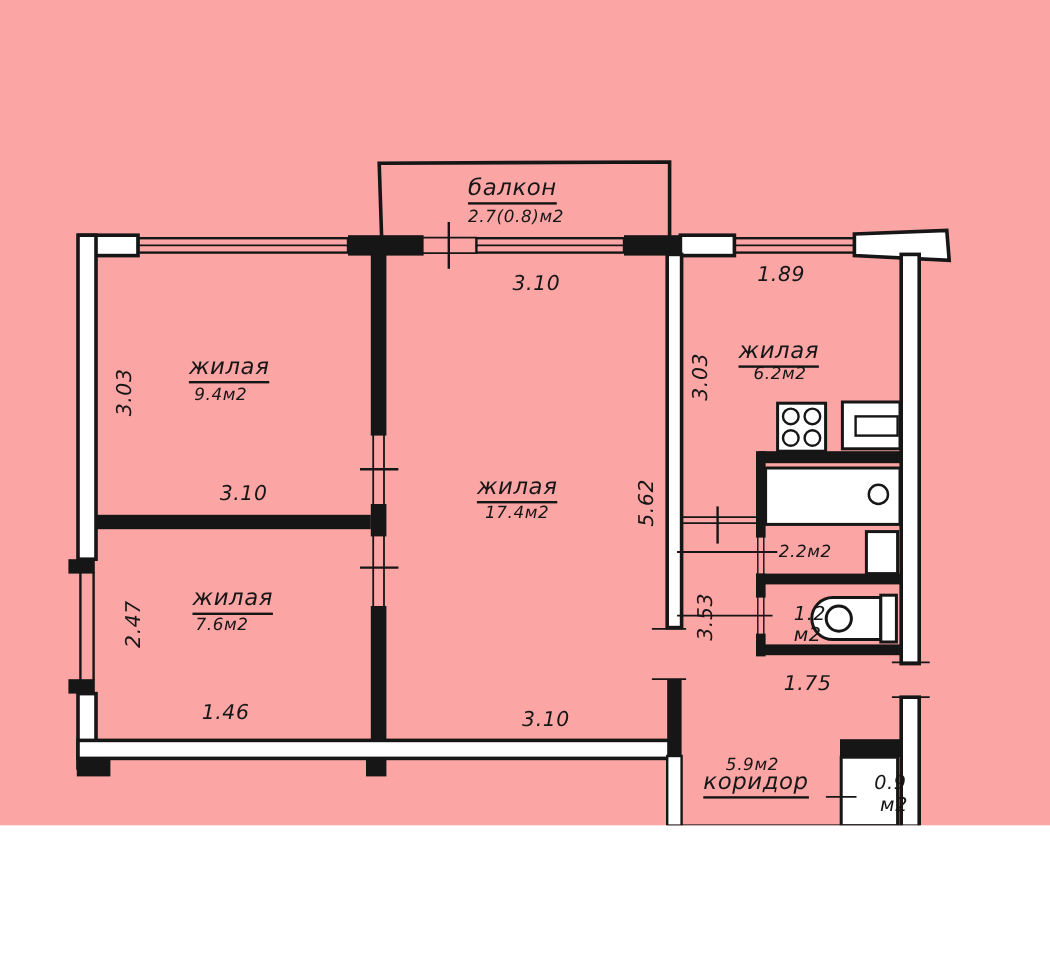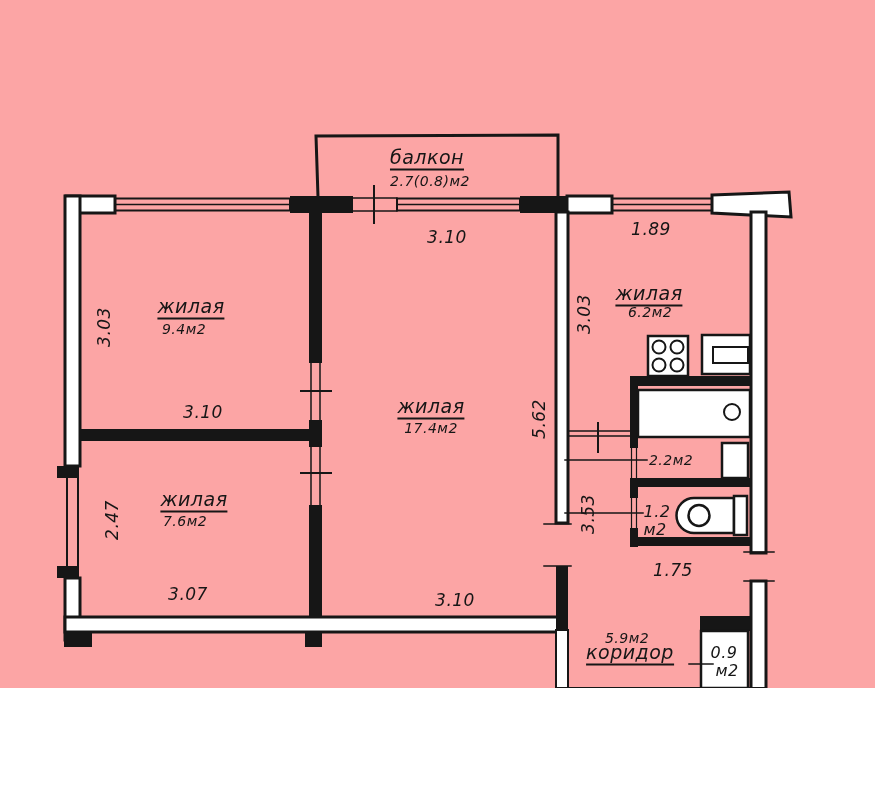--- a/index.html
+++ b/index.html
@@ -8,21 +8,21 @@
     font-family:"DejaVu Sans",sans-serif;color:#161616;
   }
   .stage svg{position:absolute;left:0;top:0;}
   .lbl{
     position:absolute;white-space:nowrap;font-style:italic;font-size:14px;
     transform:translate(-50%,-50%);letter-spacing:.5px;color:#161616;
   }
   .lbl.name{font-size:19px;}
   .lbl.underline{border-bottom:2px solid currentColor;padding-bottom:1px;}
   .lbl.dim{font-size:17px;}
-  .lbl.small{font-size:16px;}
+  .lbl.small{font-size:16px;margin-left:18px;}
   .lbl.rot{transform:translate(-50%,-50%) rotate(-90deg);}
 </style>
 </head>
 <body>
 
 <div class="stage">
 
   <svg width="875" height="807" viewBox="0 0 875 807">
     <g stroke="#161616" fill="none" stroke-linecap="square">
 
@@ -183,21 +183,21 @@
   <div class="lbl dim" style="left:651px;top:229px">1.89</div>
 
   <div class="lbl name underline" style="left:191px;top:307px">жилая</div>
   <div class="lbl" style="left:184px;top:329px">9.4м2</div>
   <div class="lbl dim rot" style="left:104px;top:327px">3.03</div>
   <div class="lbl dim" style="left:203px;top:412px">3.10</div>
 
   <div class="lbl name underline" style="left:194px;top:500px">жилая</div>
   <div class="lbl" style="left:185px;top:521px">7.6м2</div>
   <div class="lbl dim rot" style="left:112px;top:520px">2.47</div>
-  <div class="lbl dim" style="left:188px;top:594px">3.07</div>
+  <div class="lbl dim" style="left:188px;top:594px">1.46</div>
 
   <div class="lbl name underline" style="left:431px;top:407px">жилая</div>
   <div class="lbl" style="left:431px;top:428px">17.4м2</div>
   <div class="lbl dim rot" style="left:539px;top:419px">5.62</div>
   <div class="lbl dim" style="left:455px;top:600px">3.10</div>
 
   <div class="lbl name underline" style="left:649px;top:294px">жилая</div>
   <div class="lbl" style="left:650px;top:312px">6.2м2</div>
   <div class="lbl dim rot" style="left:584px;top:314px">3.03</div>
 

